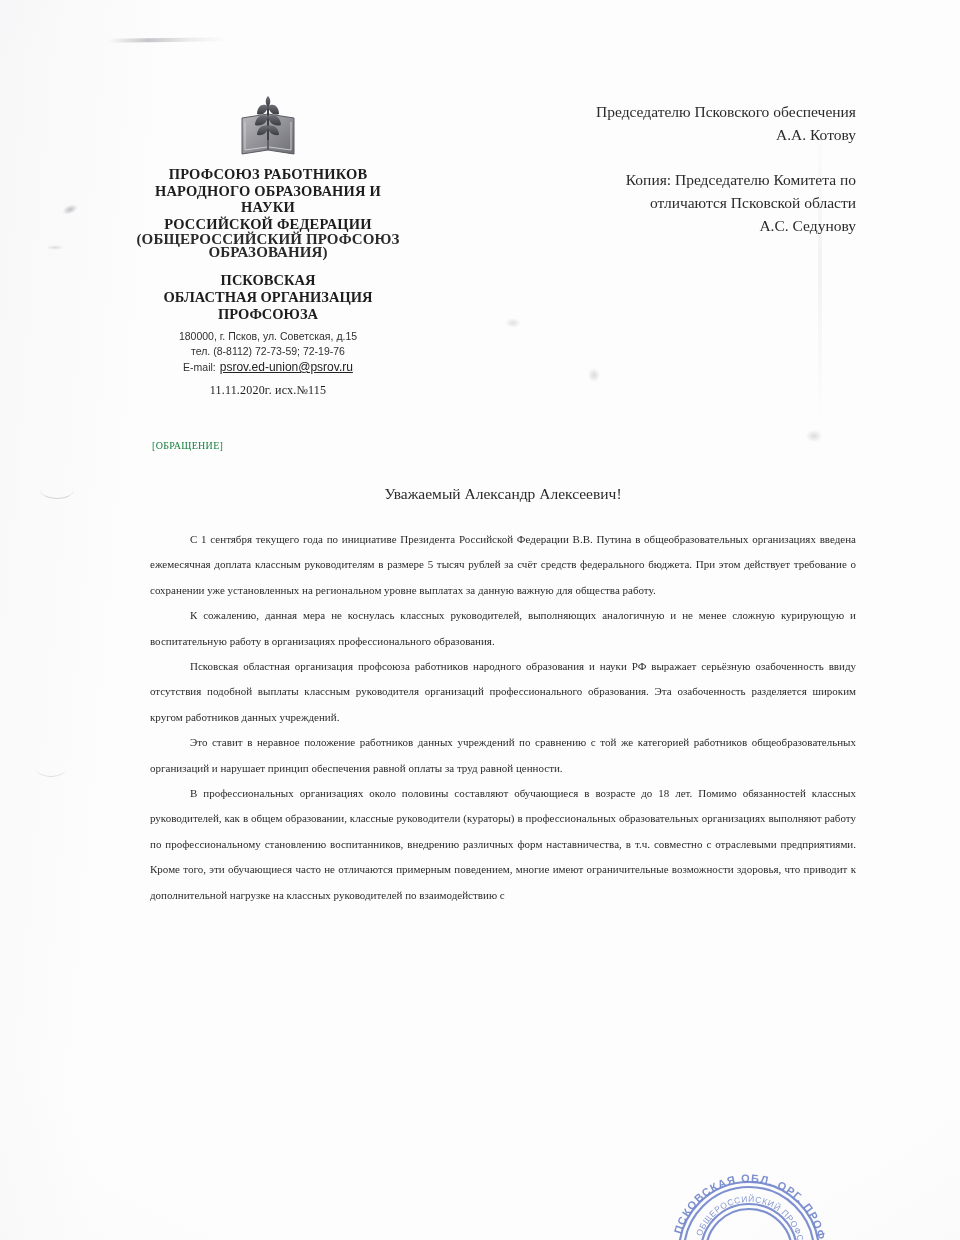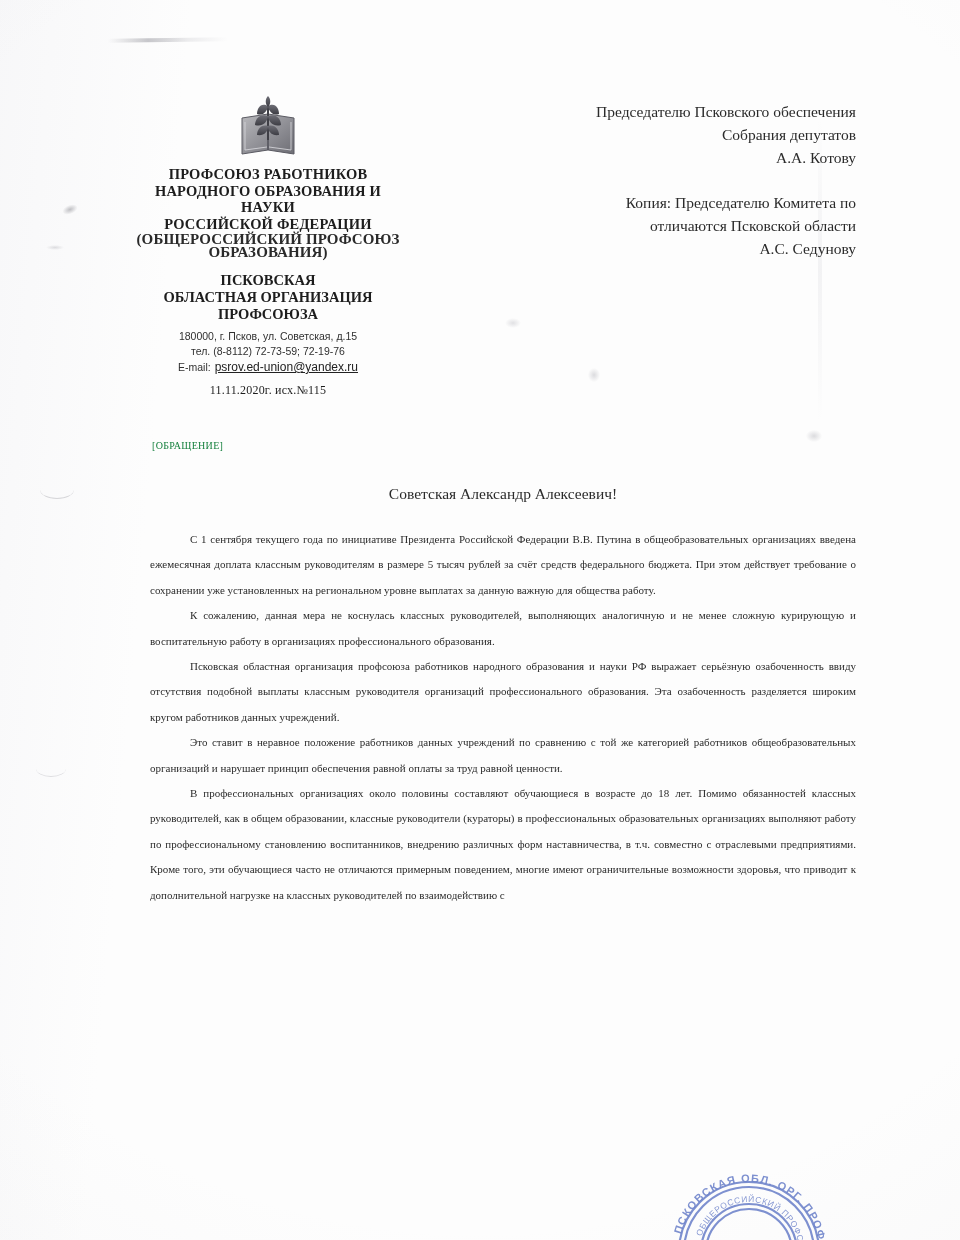--- a/index.html
+++ b/index.html
@@ -273,40 +273,39 @@
     <div class="lh-title2">
       <span class="ln">ПСКОВСКАЯ</span>
       <span class="ln">ОБЛАСТНАЯ ОРГАНИЗАЦИЯ</span>
       <span class="ln">ПРОФСОЮЗА</span>
     </div>
 
     <div class="lh-contacts">
       <span class="ln">180000, г. Псков,  ул. Советская, д.15</span>
       <span class="ln">тел. (8-8112) 72-73-59; 72-19-76</span>
       <span class="lh-email-row">
-        <span class="lh-email-label">E-mail:</span><span class="lh-email">psrov.ed-union@yandex.ru</span>
+        <span class="lh-email-label">E-mail:</span><span class="lh-email">psrov.ed-union@psrov.ru</span>
       </span>
     </div>
 
     <div class="lh-outgoing">11.11.2020г. исх.№115</div>
   </div>
 
   <div class="addressee">
     <span class="ln">Председателю Псковского обеспечения</span>
-    <span class="ln">Собрания депутатов</span>
     <span class="ln">А.А. Котову</span>
     <span class="gap"></span>
     <span class="ln">Копия: Председателю Комитета по</span>
     <span class="ln">отличаются Псковской области</span>
     <span class="ln">А.С. Седунову</span>
   </div>
 
   <div class="subject">[ОБРАЩЕНИЕ]</div>
 
-  <div class="greeting">Советская Александр Алексеевич!</div>
+  <div class="greeting">Уважаемый Александр Алексеевич!</div>
 
   <div class="body-text">
     <p>С 1 сентября текущего года по инициативе Президента Российской Федерации В.В. Путина в общеобразовательных организациях введена ежемесячная доплата классным руководителям в размере 5 тысяч рублей за счёт средств федерального бюджета. При этом действует требование о сохранении уже установленных на региональном уровне выплатах за данную важную для общества работу.</p>
     <p>К сожалению, данная мера не коснулась классных руководителей, выполняющих аналогичную и не менее сложную курирующую и воспитательную работу в организациях профессионального образования.</p>
     <p>Псковская областная организация профсоюза работников народного образования и науки РФ выражает серьёзную озабоченность ввиду отсутствия подобной выплаты классным руководителя организаций профессионального образования. Эта озабоченность разделяется широким кругом работников данных учреждений.</p>
     <p>Это ставит в неравное положение работников данных учреждений по сравнению с той же категорией работников общеобразовательных организаций и нарушает принцип обеспечения равной оплаты за труд равной ценности.</p>
     <p>В профессиональных организациях около половины составляют обучающиеся в возрасте до 18 лет. Помимо обязанностей классных руководителей, как в общем образовании, классные руководители (кураторы) в профессиональных образовательных организациях выполняют работу по профессиональному становлению воспитанников, внедрению различных форм наставничества, в т.ч. совместно с отраслевыми предприятиями. Кроме того, эти обучающиеся часто не отличаются примерным поведением, многие имеют ограничительные возможности здоровья, что приводит к дополнительной нагрузке на классных руководителей по взаимодействию с</p>
   </div>
 
   <div class="stamp">

